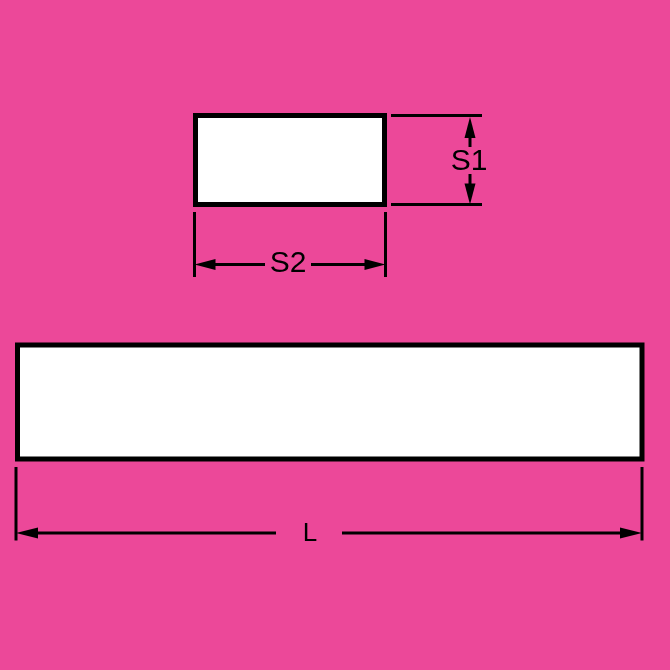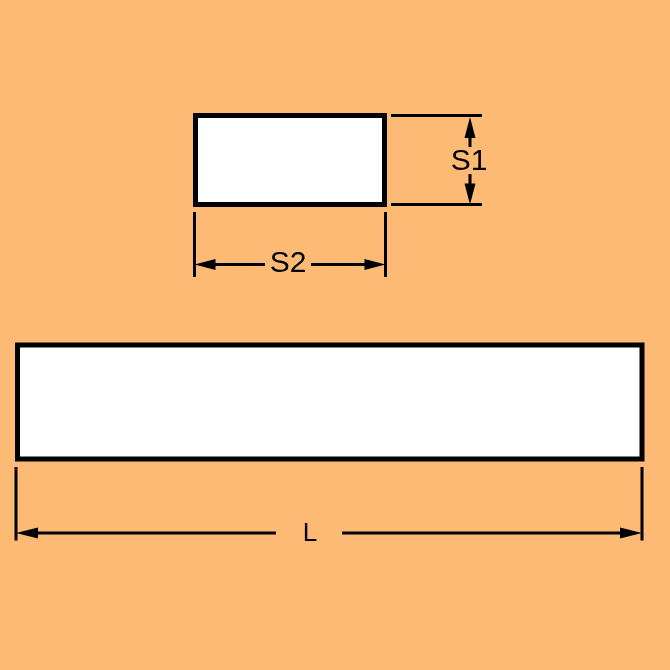--- a/index.html
+++ b/index.html
@@ -8,21 +8,21 @@
     background: #ffffff;
     width: 670px;
     height: 670px;
     overflow: hidden;
     font-family: "Liberation Sans", sans-serif;
   }
   .stage {
     position: relative;
     width: 670px;
     height: 670px;
-    background: #fdba74;
+    background: #ec4899;
   }
   svg.drawing {
     display: block;
     width: 670px;
     height: 670px;
   }
   
   .outline {
     fill: #ffffff;
     stroke: currentColor;

